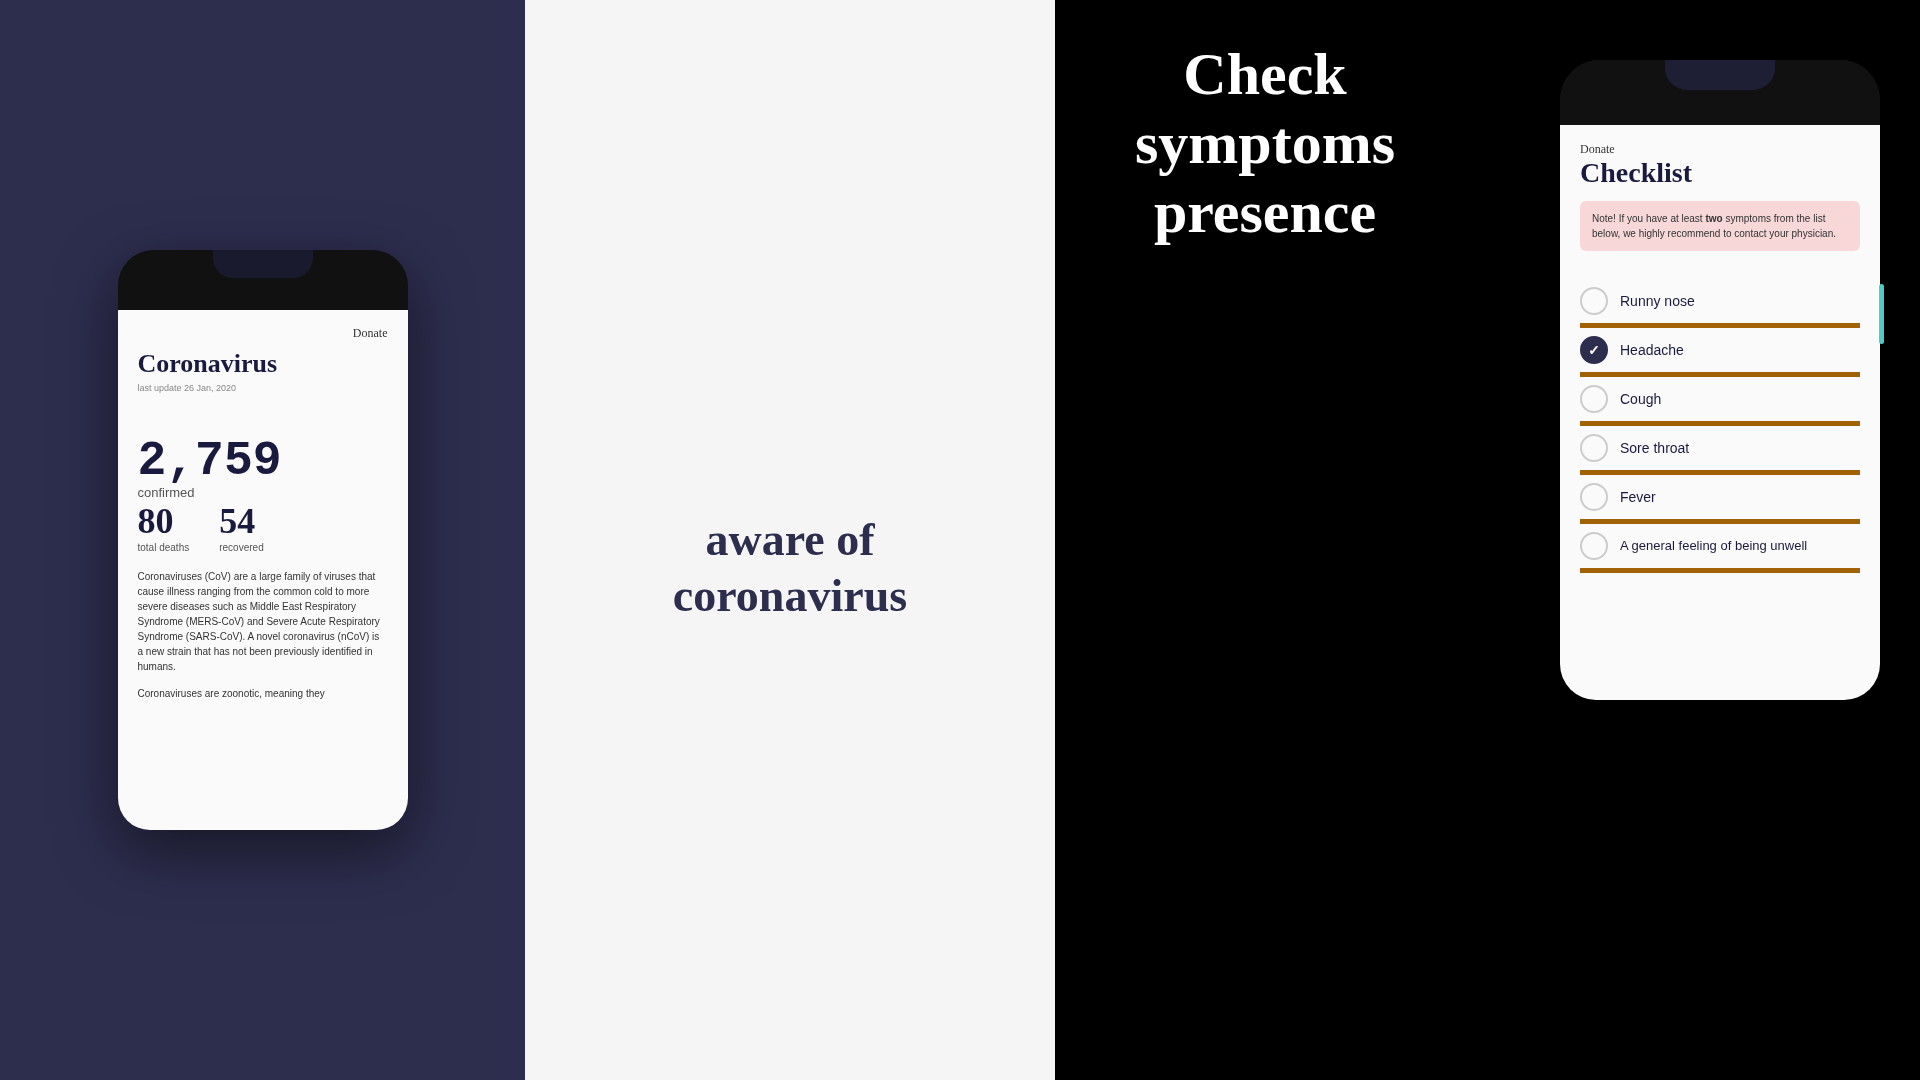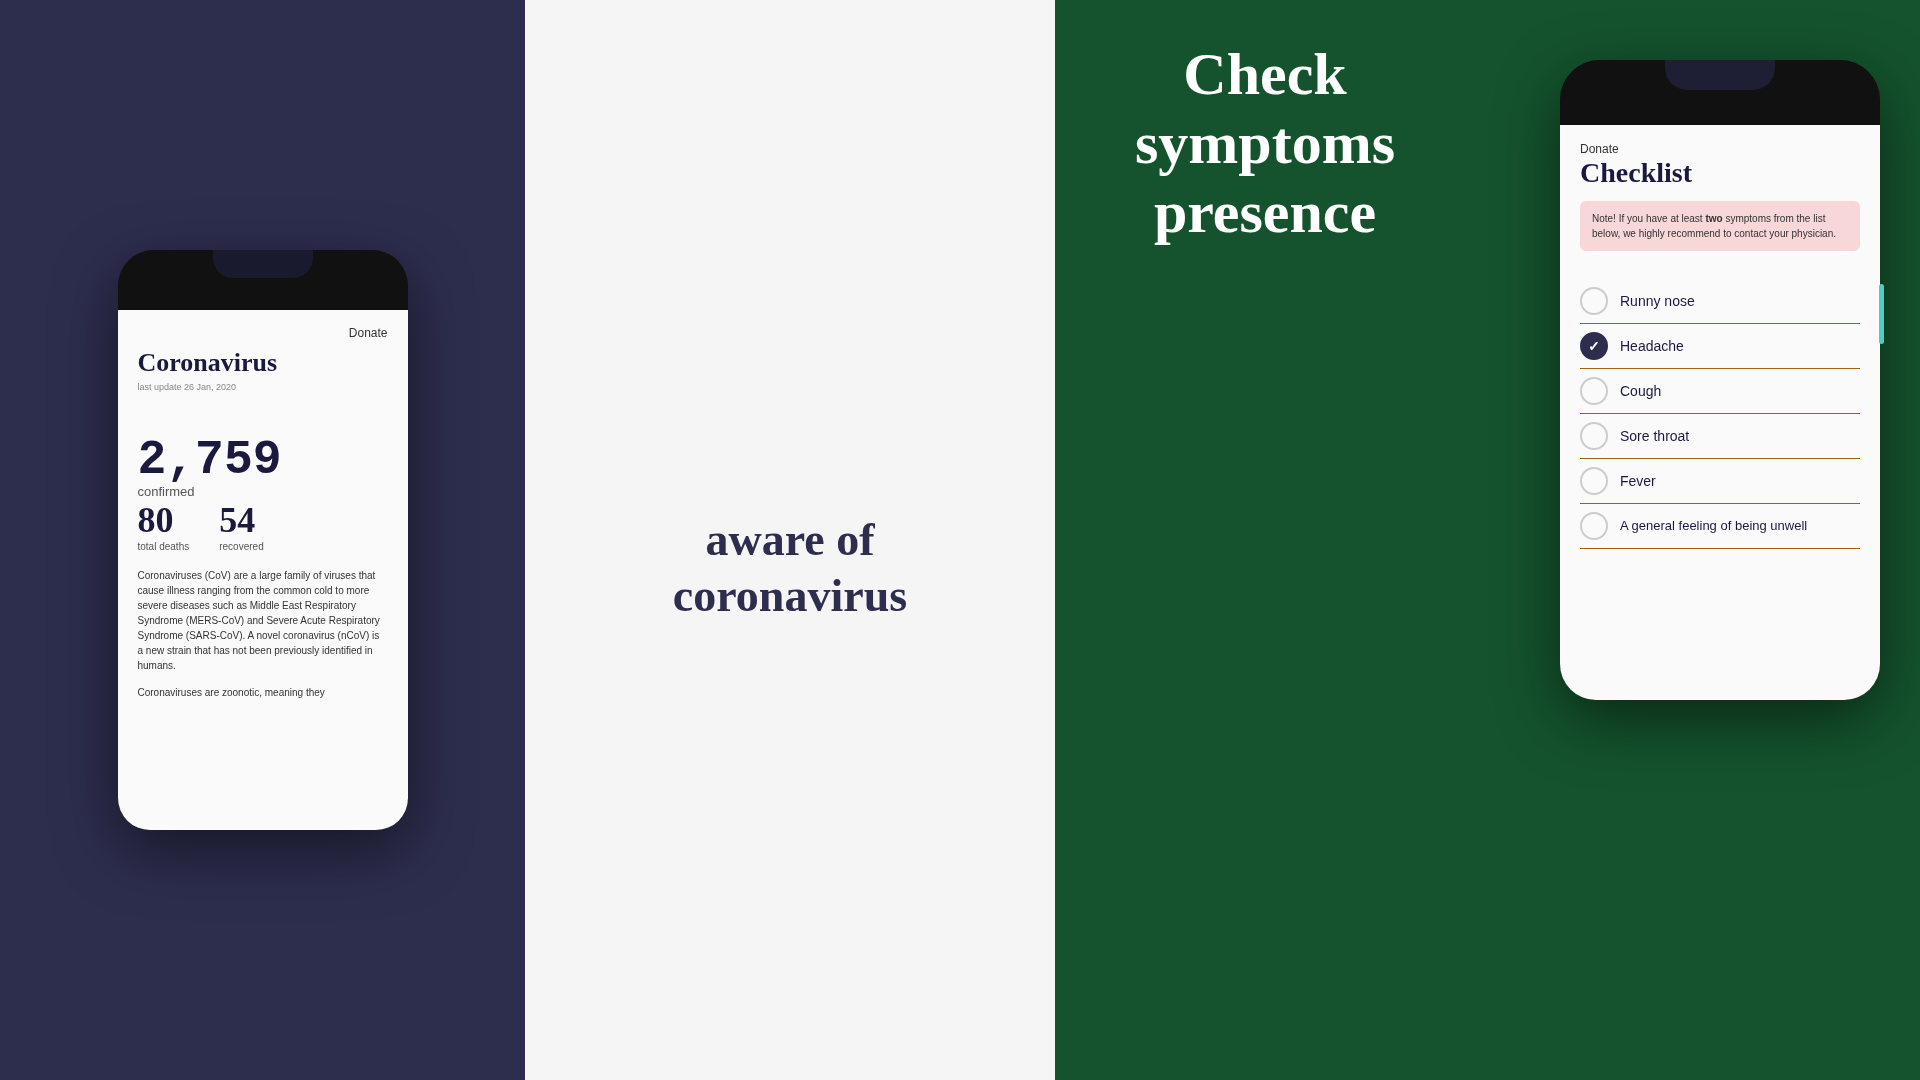--- a/index.html
+++ b/index.html
@@ -24,21 +24,21 @@
       width: 530px;
       background: #f5f5f5;
       display: flex;
       align-items: center;
       justify-content: center;
       flex-shrink: 0;
       padding: 40px;
     }
     .panel-right {
       flex: 1;
-      background: #14532d;
+      background: #000000;
       display: flex;
       align-items: flex-start;
       justify-content: flex-end;
       padding: 40px 60px 0 60px;
       position: relative;
     }
 
     
     .phone-mockup {
       background: #1a1a2e;
@@ -80,21 +80,21 @@
       padding: 16px 20px;
     }
     .phone-left .phone-screen .donate-row {
       display: flex;
       justify-content: flex-end;
       margin-bottom: 8px;
     }
     .donate-text {
       font-size: 12px;
       color: #333;
-      font-family: Liberation Sans, sans-serif;
+      font-family: Liberation Serif, serif;
     }
     .screen-title {
       font-size: 26px;
       font-weight: bold;
       color: #1a1a3e;
       margin-bottom: 4px;
       font-family: Georgia, serif;
     }
     .last-update {
       font-size: 9px;
@@ -221,21 +221,21 @@
       font-family: Arial, sans-serif;
     }
     .note-text strong {
       font-weight: bold;
     }
     .checklist-item {
       display: flex;
       align-items: center;
       gap: 12px;
       padding: 8px 0;
-      border-bottom: 1px solid #a16207;
+      border-bottom: 5px solid #a16207;
     }
     .checkbox-circle {
       width: 28px;
       height: 28px;
       border-radius: 50%;
       border: 2px solid #ccc;
       flex-shrink: 0;
       display: flex;
       align-items: center;
       justify-content: center;

